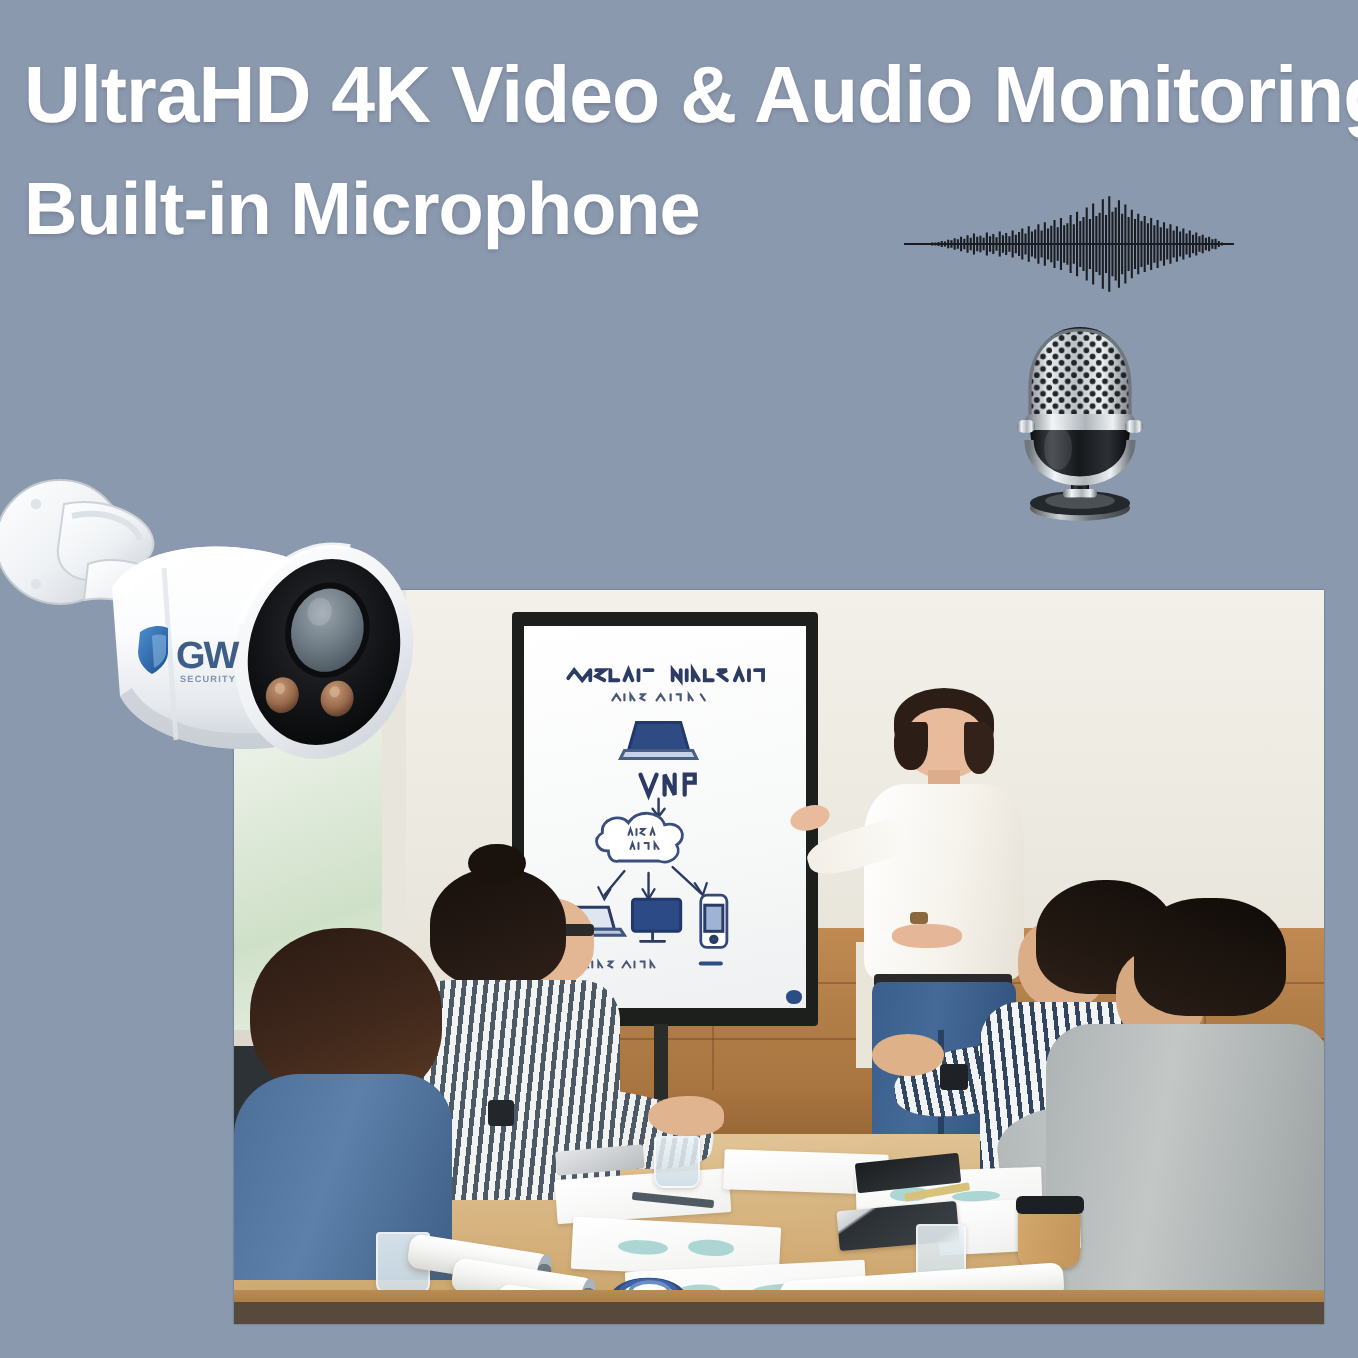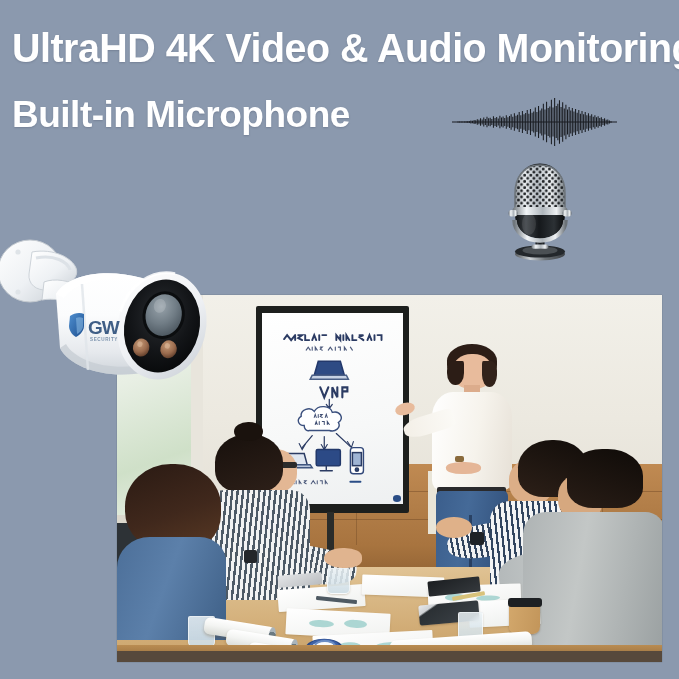--- a/index.html
+++ b/index.html
@@ -20,21 +20,21 @@
     position:absolute;
     left:12px;
     color:#ffffff;
     font-weight:bold;
     letter-spacing:-0.5px;
     white-space:nowrap;
     font-family:"Liberation Sans", sans-serif;
     text-shadow:0 1px 2px rgba(60,70,90,0.28);
   }
   #line1 { top:26px; font-size:40px; transform:scaleX(0.985); transform-origin:left center; }
-  #line2 { top:94px; font-size:37px; }
+  #line2 { top:84px; font-size:37px; }
 
   
   #waveform { position:absolute; left:452px; top:96px; width:165px; height:52px; }
 
   
   #mic { position:absolute; left:495px; top:158px; width:90px; height:105px; }
 
   
   #photo {
     position:absolute;

